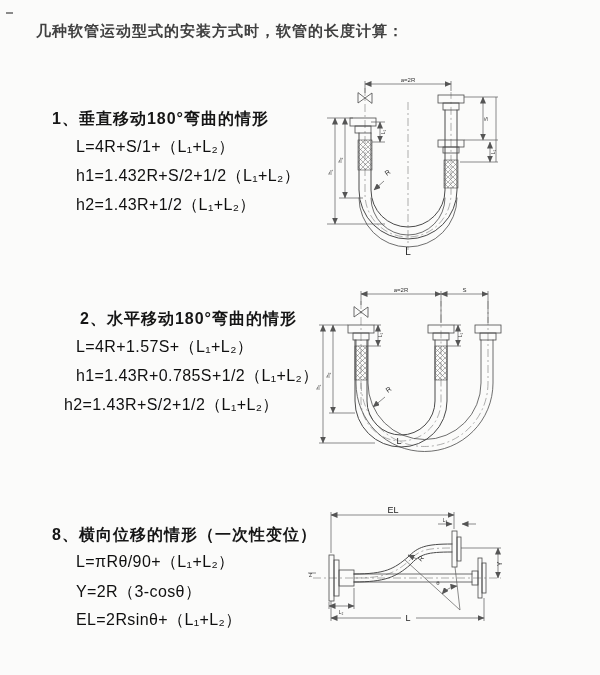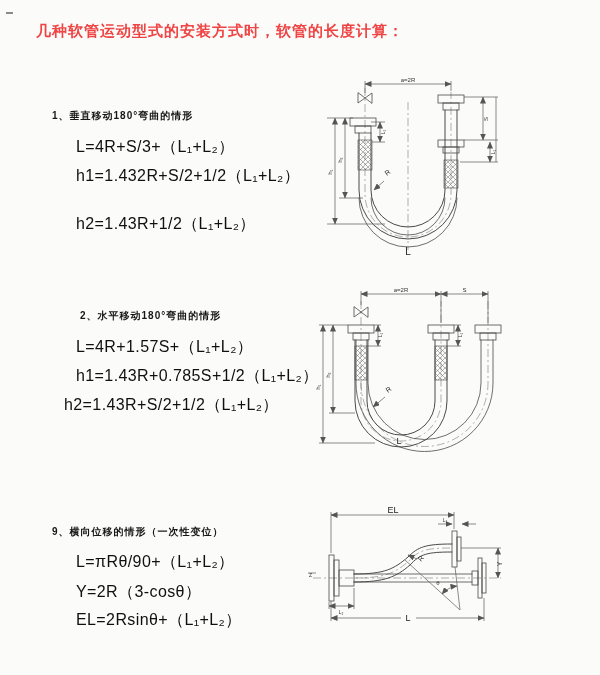--- a/index.html
+++ b/index.html
@@ -4,23 +4,23 @@
 <style>
   html,body{margin:0;padding:0;}
   body{
     width:600px;height:675px;position:relative;overflow:hidden;
     background:#fbfbfa;
     font-family:"Liberation Sans","DejaVu Sans",sans-serif;
     color:#1c1c1c;
   }
   .abs{position:absolute;}
   .title{
-    left:36px;top:22px;font-size:15px;font-weight:700;letter-spacing:1px;color:#ef4444;
+    left:36px;top:22px;font-size:15px;font-weight:700;letter-spacing:1px;color:#404040;
   }
-  .sec-heading{font-size:10px;font-weight:700;letter-spacing:1px;color:#161616;}
+  .sec-heading{font-size:16px;font-weight:700;letter-spacing:1px;color:#161616;}
   .formula{
     font-size:16px;font-weight:400;letter-spacing:.4px;color:#101010;
     font-family:"Liberation Sans","DejaVu Sans",sans-serif;white-space:nowrap;
   }
   .corner-mark{left:6px;top:12px;width:7px;height:2px;background:#8a8a8a;}
   svg{position:absolute;overflow:visible;}
   .ln{stroke:#4a4a4a;stroke-width:1;fill:none;stroke-linecap:round;}
   .thin{stroke-width:.8;}
   .cl{stroke:#7a7a7a;stroke-width:.6;fill:none;stroke-dasharray:8 3 2 3;}
   .dim{stroke:#5a5a5a;stroke-width:.7;fill:none;}
@@ -28,30 +28,30 @@
   .big{font-size:10px;fill:#222;}
 </style>
 </head>
 <body>
 
 <div class="abs corner-mark"></div>
 
 <div class="abs title">几种软管运动型式的安装方式时，软管的长度计算：</div>
 
 <div class="abs sec-heading" style="left:52px;top:109px;">1、垂直移动180°弯曲的情形</div>
-<div class="abs formula" style="left:76px;top:137px;">L=4R+S/3+（L₁+L₂）</div>
+<div class="abs formula" style="left:76px;top:137px;">L=4R+S/1+（L₁+L₂）</div>
 <div class="abs formula" style="left:76px;top:166px;">h1=1.432R+S/2+1/2（L₁+L₂）</div>
-<div class="abs formula" style="left:76px;top:195px;margin-top:19px;">h2=1.43R+1/2（L₁+L₂）</div>
+<div class="abs formula" style="left:76px;top:195px;">h2=1.43R+1/2（L₁+L₂）</div>
 
 <div class="abs sec-heading" style="left:52px;top:309px;margin-left:28px;">2、水平移动180°弯曲的情形</div>
 <div class="abs formula" style="left:76px;top:337px;">L=4R+1.57S+（L₁+L₂）</div>
 <div class="abs formula" style="left:76px;top:366px;">h1=1.43R+0.785S+1/2（L₁+L₂）</div>
 <div class="abs formula" style="left:64px;top:395px;">h2=1.43R+S/2+1/2（L₁+L₂）</div>
 
-<div class="abs sec-heading" style="left:52px;top:525px;">9、横向位移的情形（一次性变位）</div>
+<div class="abs sec-heading" style="left:52px;top:525px;">8、横向位移的情形（一次性变位）</div>
 <div class="abs formula" style="left:76px;top:552px;">L=πRθ/90+（L₁+L₂）</div>
 <div class="abs formula" style="left:76px;top:582px;">Y=2R（3-cosθ）</div>
 <div class="abs formula" style="left:76px;top:610px;">EL=2Rsinθ+（L₁+L₂）</div>
 
 <svg style="left:323px;top:72px;" width="277" height="192" viewBox="0 0 277 192">
   <defs>
     <marker id="ma1" markerUnits="userSpaceOnUse" markerWidth="7" markerHeight="6" refX="6.5" refY="3" orient="auto-start-reverse">
       <path d="M0,0 L7,3 L0,6 Z" fill="#555"></path>
     </marker>
     <pattern id="ph1" width="5" height="5" patternUnits="userSpaceOnUse">

